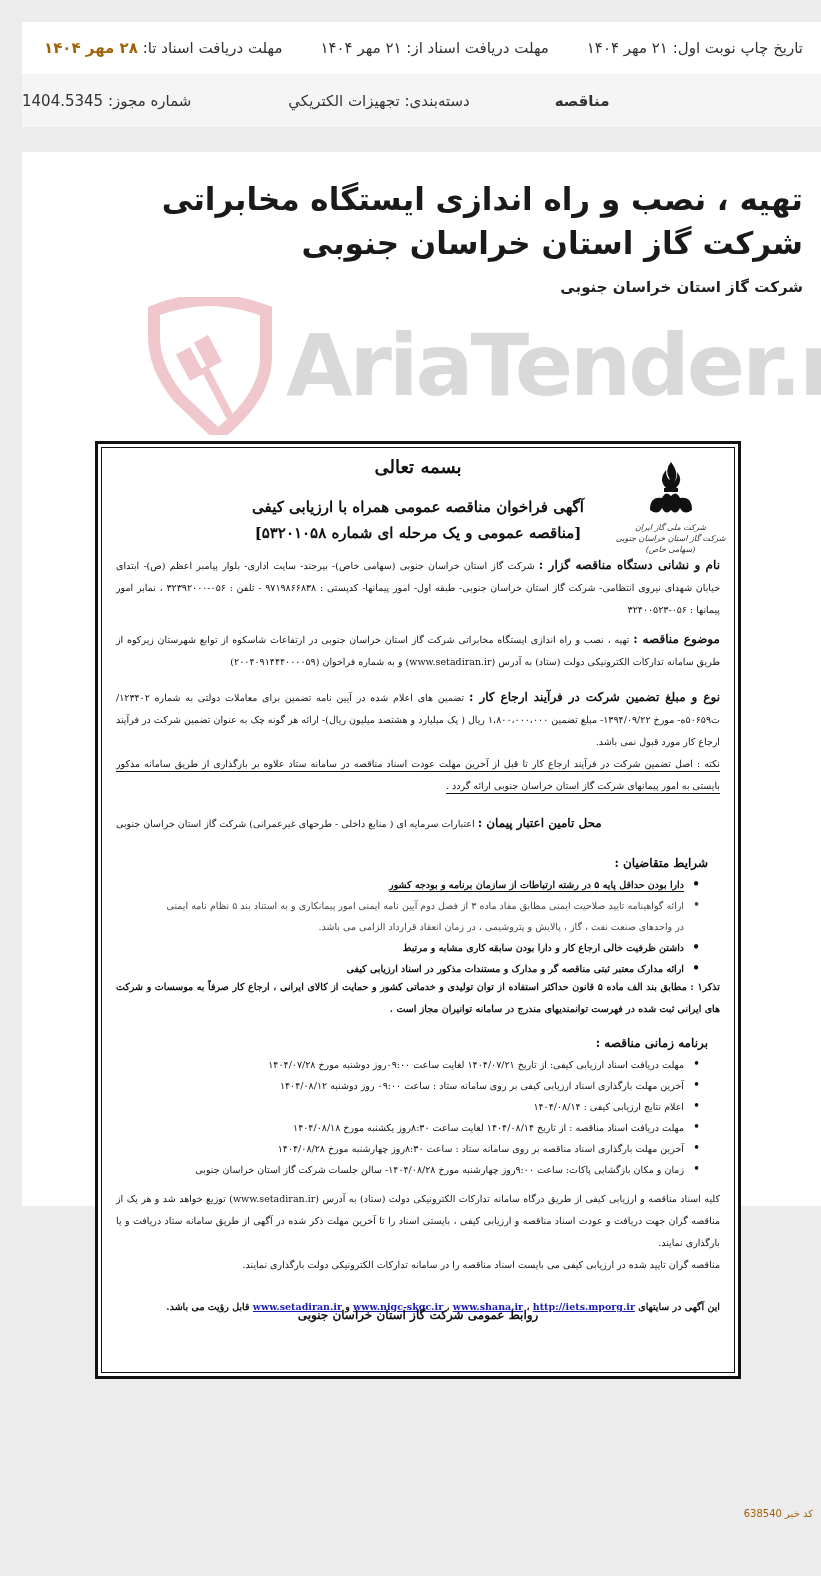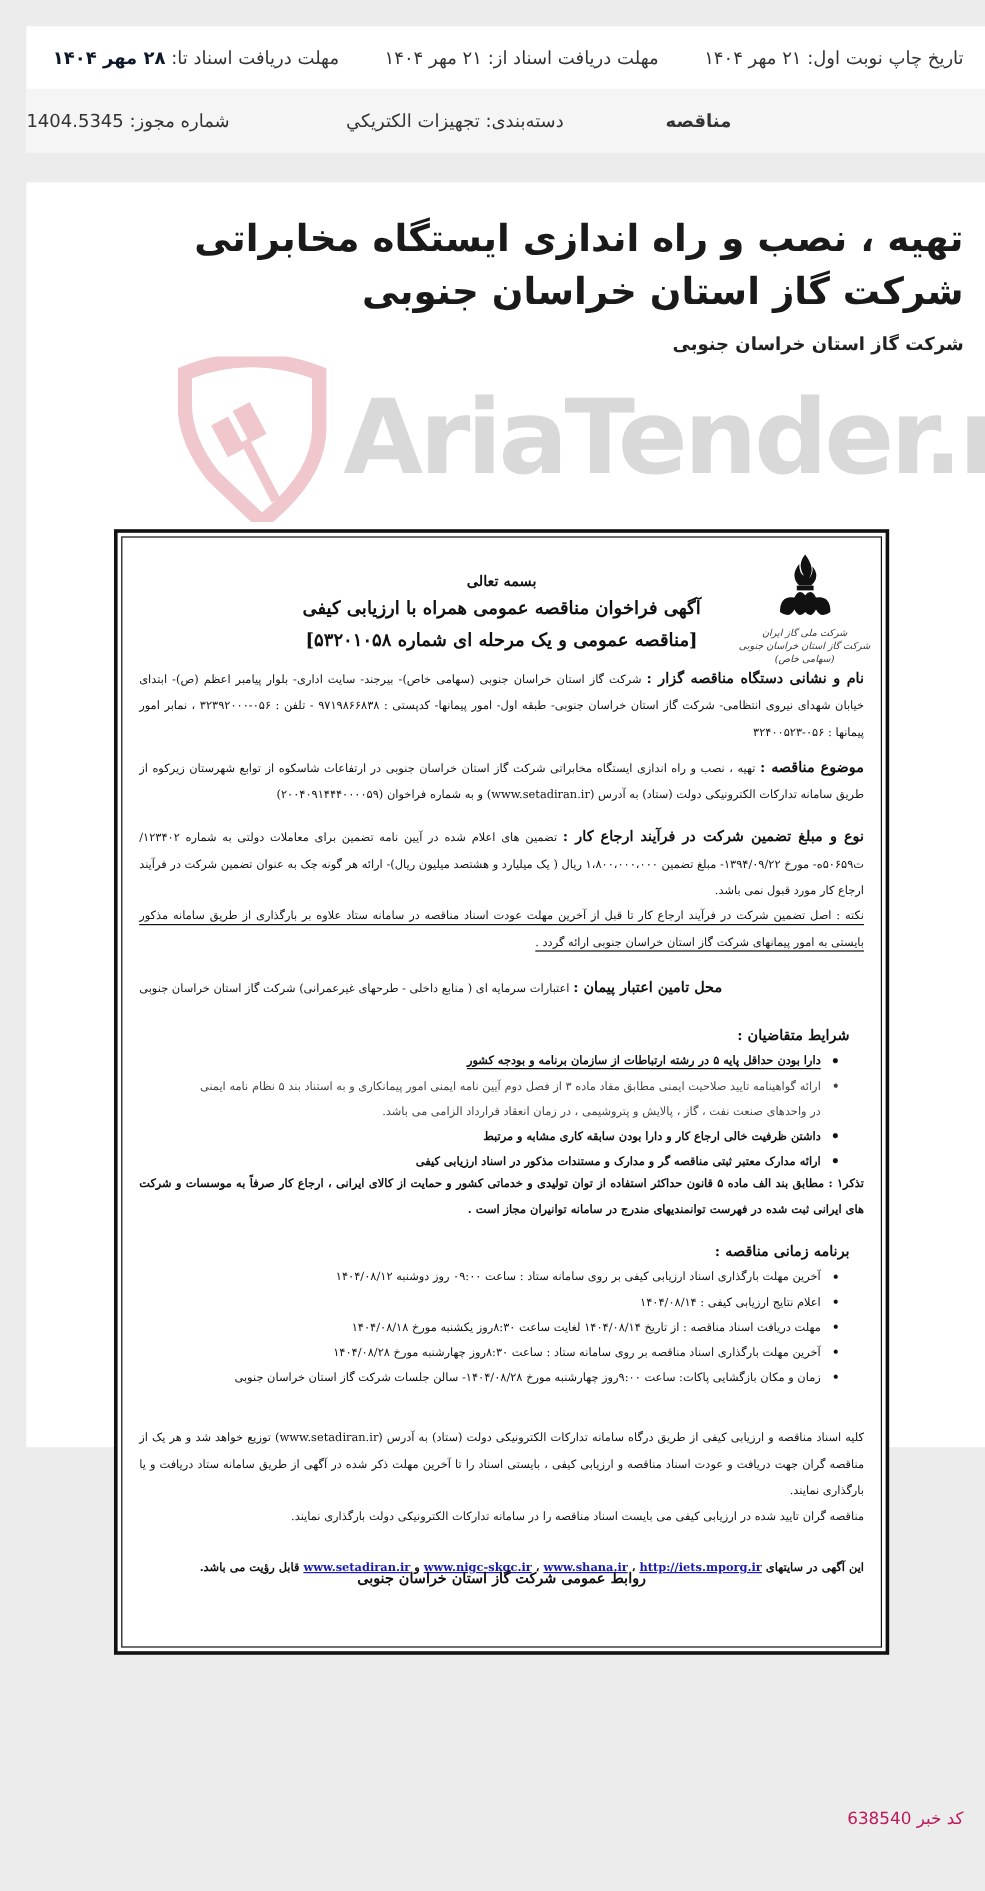--- a/index.html
+++ b/index.html
@@ -1,56 +1,56 @@
 <!DOCTYPE html>
 <html><head>
 <meta charset="utf-8">
 <style>
   * { box-sizing: border-box; margin: 0; padding: 0; }
   html, body { width: 821px; height: 1576px; background: #ececec; font-family: "DejaVu Sans", sans-serif; }
   body { direction: rtl; position: relative; overflow: hidden; }
 
   .meta-card { position: absolute; left: 22px; top: 22px; width: 799px; height: 105px; background: #fff; }
   .meta-row1 { height: 52px; display: flex; align-items: center; justify-content: space-between; padding: 0 18px 0 22px; font-size: 15px; color: #333; }
-  .meta-row1 b { font-weight: bold; color: #0f172a; }
+  .meta-row1 b { font-weight: bold; color: #a16207; }
   .meta-row2 { height: 53px; background: #f5f5f5; display: flex; align-items: center; font-size: 15px; color: #333; }
   .meta-row2 .cell { flex: 1; text-align: left; }
   .meta-row2 .type { font-weight: bold; }
 
   .main-card { position: absolute; left: 22px; top: 152px; width: 799px; height: 1054px; background: #fff; }
   .title { position: absolute; right: 18px; top: 25px; width: 720px; font-size: 31px; line-height: 44px; font-weight: bold; color: #1a1a1a; text-align: right; }
   .company { position: absolute; right: 18px; top: 126px; font-size: 15px; font-weight: bold; color: #222; }
 
   .watermark { position: absolute; left: 126px; top: 145px; width: 600px; height: 140px; }
   .wm-shield { position: absolute; left: 0; top: 0; width: 126px; height: 138px; }
   .wm-text { position: absolute; left: 138px; top: 18px; font-size: 86px; font-weight: bold; color: #d9d9d9; letter-spacing: -3px; font-family: "DejaVu Sans", sans-serif; direction: ltr; }
 
   .doc { position: absolute; left: 73px; top: 289px; width: 646px; height: 938px; border: 3px solid #111; background: #fff; padding: 3px; }
   .doc-inner { width: 100%; height: 100%; border: 1px solid #111; position: relative; font-family: "DejaVu Serif", serif; color: #111; }
   .logo { position: absolute; right: 6px; top: 12px; width: 115px; height: 90px; text-align: center; }
   .logo-caption { font-size: 8px; color: #333; line-height: 11px; font-style: italic; }
   .head { position: absolute; left: 0; right: 0; top: 0; text-align: center; font-weight: bold; }
-  .head .l1 { position: absolute; left: 0; right: 0; top: 29px; font-size: 12px; }
+  .head .l1 { position: absolute; left: 0; right: 0; top: 8px; font-size: 18px; }
   .head .l2 { position: absolute; left: 0; right: 0; top: 50px; font-size: 15px; }
   .head .l3 { position: absolute; left: 0; right: 0; top: 76px; font-size: 15px; }
 
   .para { position: absolute; left: 14px; right: 14px; font-size: 9.5px; line-height: 22px; text-align: justify; }
   .para .lbl { font-weight: bold; font-size: 12px; }
   .para.under { text-decoration: underline; text-underline-offset: 4px; }
   .h-sec { position: absolute; right: 26px; font-weight: bold; font-size: 12px; }
   ul.bul { position: absolute; left: 14px; right: 32px; font-size: 9.5px; line-height: 21px; list-style: none; }
   ul.bul li { position: relative; padding-right: 18px; margin-left: 46px; }
   ul.bul li::before { content: "•"; position: absolute; right: 2px; top: 0; font-size: 12px; }
   ul.bul li.bold { font-weight: bold; }
   ul.bul li.gray { color: #444; }
   .u { text-decoration: underline; text-underline-offset: 3px; }
   .link { color: #1a1ab0; text-decoration: underline; font-weight: bold; }
   .signoff { position: absolute; left: 0; right: 0; top: 860px; text-align: center; font-weight: bold; font-size: 12px; }
 
-  .news-code { position: absolute; right: 18px; top: 1356px; font-size: 14px; color: #be185d; }
+  .news-code { position: absolute; right: 8px; top: 1356px; font-size: 10px; color: #a16207; }
 </style>
 </head>
 <body>
 
 <div class="meta-card">
   <div class="meta-row1">
     <span><span>تاریخ چاپ نوبت اول:</span> <span>۲۱ مهر ۱۴۰۴</span></span>
     <span><span>مهلت دریافت اسناد از:</span> <span>۲۱ مهر ۱۴۰۴</span></span>
     <span><span>مهلت دریافت اسناد تا:</span> <b>۲۸ مهر ۱۴۰۴</b></span>
   </div>
@@ -110,20 +110,21 @@
       <ul class="bul" style="top:426px">
         <li class="bold u">دارا بودن حداقل پایه ۵ در رشته ارتباطات از سازمان برنامه و بودجه کشور</li>
         <li class="gray">ارائه گواهینامه تایید صلاحیت ایمنی مطابق مفاد ماده ۳ از فصل دوم آیین نامه ایمنی امور پیمانکاری و به استناد بند ۵ نظام نامه ایمنی در واحدهای صنعت نفت ، گاز ، پالایش و پتروشیمی ، در زمان انعقاد قرارداد الزامی می باشد.</li>
         <li class="bold">داشتن ظرفیت خالی ارجاع کار و دارا بودن سابقه کاری مشابه و مرتبط</li>
         <li class="bold">ارائه مدارک معتبر ثبتی مناقصه گر و مدارک و مستندات مذکور در اسناد ارزیابی کیفی</li>
       </ul>
       <div class="para" style="top:528px; font-weight:bold;">تذکر۱ : مطابق بند الف ماده ۵ قانون حداکثر استفاده از توان تولیدی و خدماتی کشور و حمایت از کالای ایرانی ، ارجاع کار صرفاً به موسسات و شرکت های ایرانی ثبت شده در فهرست توانمندیهای مندرج در سامانه توانیران مجاز است .</div>
 
       <div class="h-sec" style="top:588px">برنامه زمانی مناقصه :</div>
       <ul class="bul" style="top:606px">
+        <li>مهلت دریافت اسناد ارزیابی کیفی: از تاریخ ۱۴۰۴/۰۷/۲۱ لغایت ساعت ۰۹:۰۰روز دوشنبه مورخ ۱۴۰۴/۰۷/۲۸</li>
         <li>آخرین مهلت بارگذاری اسناد ارزیابی کیفی بر روی سامانه ستاد : ساعت ۰۹:۰۰ روز دوشنبه ۱۴۰۴/۰۸/۱۲</li>
         <li>اعلام نتایج ارزیابی کیفی : ۱۴۰۴/۰۸/۱۴</li>
         <li>مهلت دریافت اسناد مناقصه : از تاریخ ۱۴۰۴/۰۸/۱۴ لغایت ساعت ۸:۳۰روز یکشنبه مورخ ۱۴۰۴/۰۸/۱۸</li>
         <li>آخرین مهلت بارگذاری اسناد مناقصه بر روی سامانه ستاد : ساعت ۸:۳۰روز چهارشنبه مورخ ۱۴۰۴/۰۸/۲۸</li>
         <li>زمان و مکان بازگشایی پاکات: ساعت ۹:۰۰روز چهارشنبه مورخ ۱۴۰۴/۰۸/۲۸- سالن جلسات شرکت گاز استان خراسان جنوبی</li>
       </ul>
 
       <div class="para" style="top:740px">کلیه اسناد مناقصه و ارزیابی کیفی از طریق درگاه سامانه تدارکات الکترونیکی دولت (ستاد) به آدرس (www.setadiran.ir) توزیع خواهد شد و هر یک از مناقصه گران جهت دریافت و عودت اسناد مناقصه و ارزیابی کیفی ، بایستی اسناد را تا آخرین مهلت ذکر شده در آگهی از طریق سامانه ستاد دریافت و یا بارگذاری نمایند.</div>
       <div class="para" style="top:806px">مناقصه گران تایید شده در ارزیابی کیفی می بایست اسناد مناقصه را در سامانه تدارکات الکترونیکی دولت بارگذاری نمایند.</div>
       <div class="para" style="top:828px; font-weight:bold;margin-top:20px;">

